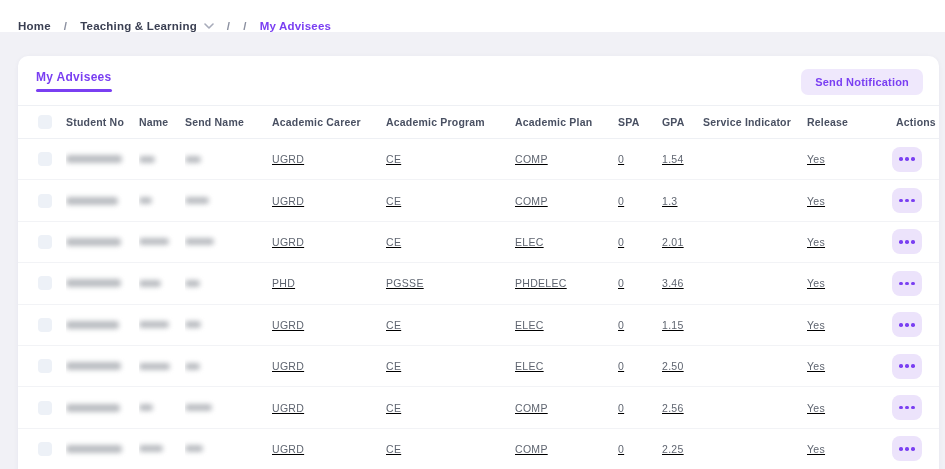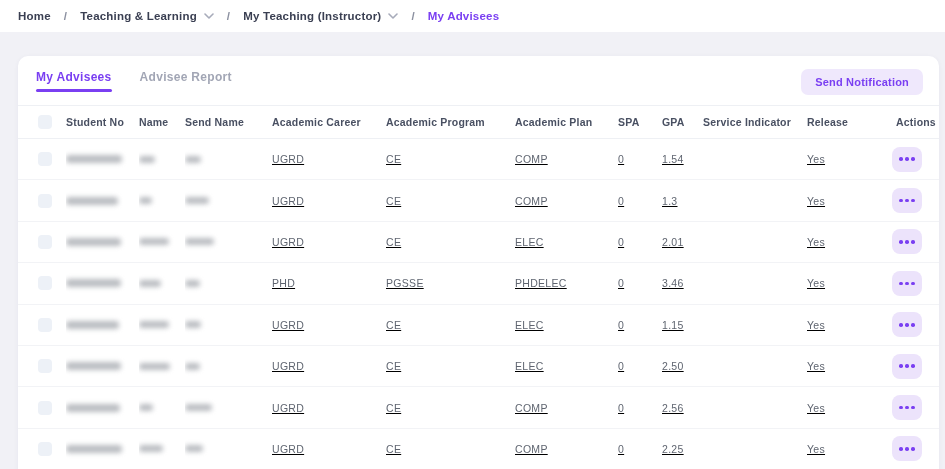--- a/index.html
+++ b/index.html
@@ -17,21 +17,21 @@
   html,body{width:945px;height:469px;overflow:hidden;}
   body{
     background:var(--page-bg);
     font-family:"Liberation Sans", sans-serif;
     position:relative;
   }
   
   .topbar{
     position:absolute;left:0;top:0;width:945px;height:32px;
     background:#ffffff;
-    display:flex;align-items:center;
+    display:flex;align-items:flex-end;
     padding:0 18px;gap:13px;
     font-size:11.5px;font-weight:700;color:var(--crumb-text);
     letter-spacing:.2px;
   }
   .crumb{cursor:pointer;display:inline-flex;align-items:center;gap:7px;}
   .crumb.current{color:var(--accent);cursor:default;}
   .sep{color:#8b90a0;font-weight:600;}
   .chev{display:inline-flex;align-items:center;}
   
   .card{
@@ -97,37 +97,28 @@
   <span class="sep">/</span>
   <span class="crumb">
     <span>Teaching &amp; Learning</span>
     <span class="chev">
       <svg width="10" height="6" viewBox="0 0 10 6">
           <path d="M1 1 L5 5 L9 1" stroke="#a7abba" stroke-width="1.6" fill="none" stroke-linecap="round" stroke-linejoin="round"></path>
         </svg>
     </span>
   </span>
   <span class="sep">/</span>
-  <span class="crumb">
-    <span>My Teaching (Instructor)</span>
-    <span class="chev">
-      <svg width="10" height="6" viewBox="0 0 10 6">
-          <path d="M1 1 L5 5 L9 1" stroke="#a7abba" stroke-width="1.6" fill="none" stroke-linecap="round" stroke-linejoin="round"></path>
-        </svg>
-    </span>
-  </span>
   <span class="sep">/</span>
   <span class="crumb current">My Advisees</span>
 </header>
 
 <main class="card">
   <div class="card-header">
     <nav class="tabs">
       <div class="tab active">My Advisees</div>
-      <div class="tab">Advisee Report</div>
     </nav>
     <button class="btn-send">Send Notification</button>
   </div>
 
   <table>
     <colgroup>
       <col style="width:48px">
         <col style="width:73px">
         <col style="width:46px">
       <col style="width:87px">

